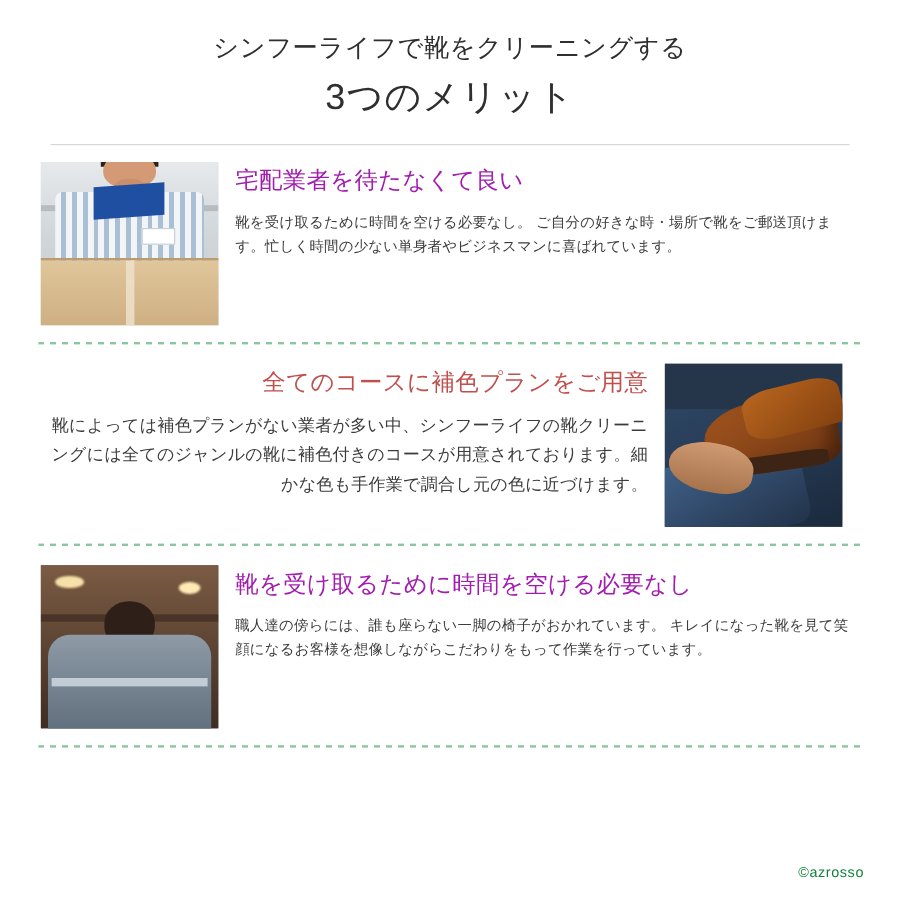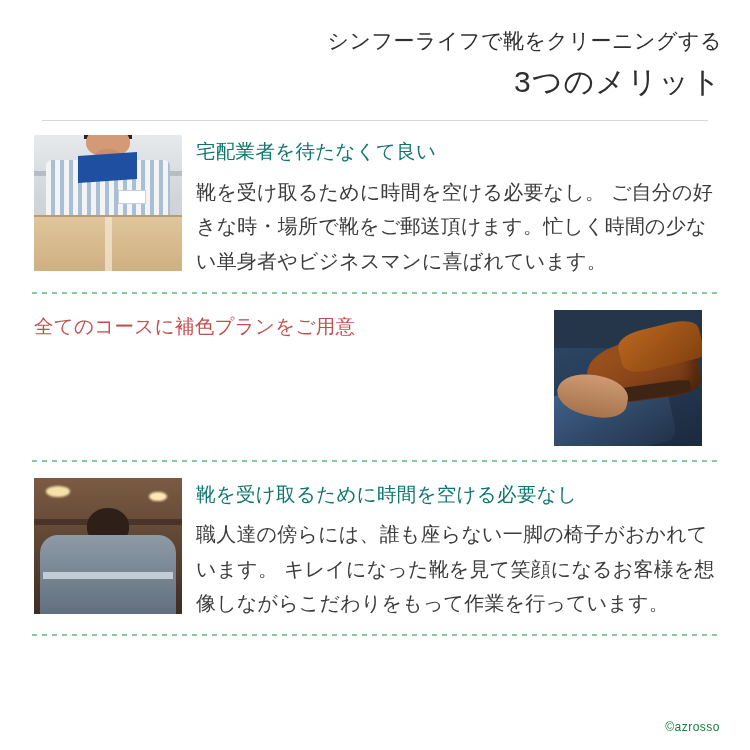--- a/index.html
+++ b/index.html
@@ -12,21 +12,21 @@
   }
   .page{
     position:relative;
     width:750px;height:750px;
     box-sizing:border-box;
     padding:26px 28px 0 28px;
   }
 
   
   .header{
-    text-align:right;
+    text-align:center;
     color:#2f2f2f;
   }
   .header .line1{
     font-size:21px;
     letter-spacing:0.5px;
     line-height:1.4;
     white-space:nowrap;
   }
   .header .line2{
     font-size:30px;
@@ -39,21 +39,21 @@
     background:#d8d8d8;
     margin:16px 14px 0 14px;
   }
 
   
   .block{
     display:flex;
     align-items:flex-start;
     padding:14px 6px 12px 6px;
   }
-  .block.reverse{ flex-direction:row-reverse; }
+  .block.reverse{ flex-direction:row-reverse;text-align:right; }
 
   .thumb{
     width:148px;
     height:136px;
     flex:0 0 148px;
     overflow:hidden;
     position:relative;
     background:#9aa3ab;
   }
   .block.reverse .thumb{ margin-left:14px; }
@@ -63,24 +63,24 @@
     flex:1 1 auto;
     min-width:0;
   }
   .heading{
     font-size:19.5px;
     line-height:1.3;
     margin:4px 0 10px 0;
     letter-spacing:0.3px;
     white-space:nowrap;
   }
-  .heading.blue{ color:#0f766e; }
+  .heading.blue{ color:#a21caf; }
   .heading.red{ color:#c0504d; }
   .para{
-    font-size:20px;
+    font-size:12px;
     line-height:1.72;
     color:#3c3c3c;
     letter-spacing:0.2px;
   }
   .para.narrow{ font-size:14.2px; }
 
   
   .sep{
     height:2px;
     margin:2px 4px;
@@ -235,20 +235,21 @@
     <div class="thumb ph-shoe">
       <div class="denim"></div>
         <div class="denim2"></div>
       <div class="shoe"></div>
         <div class="shoe2"></div>
         <div class="sole"></div>
       <div class="hand"></div>
     </div>
     <div class="body">
       <div class="heading red">全てのコースに補色プランをご用意</div>
+      <div class="para narrow">靴によっては補色プランがない業者が多い中、シンフーライフの靴クリーニングには全てのジャンルの靴に補色付きのコースが用意されております。細かな色も手作業で調合し元の色に近づけます。</div>
     </div>
   </div>
 
   <div class="sep"></div>
 
   <div class="block">
     <div class="thumb ph-work">
       <div class="bg"></div>
         <div class="light"></div>
         <div class="light2"></div>

